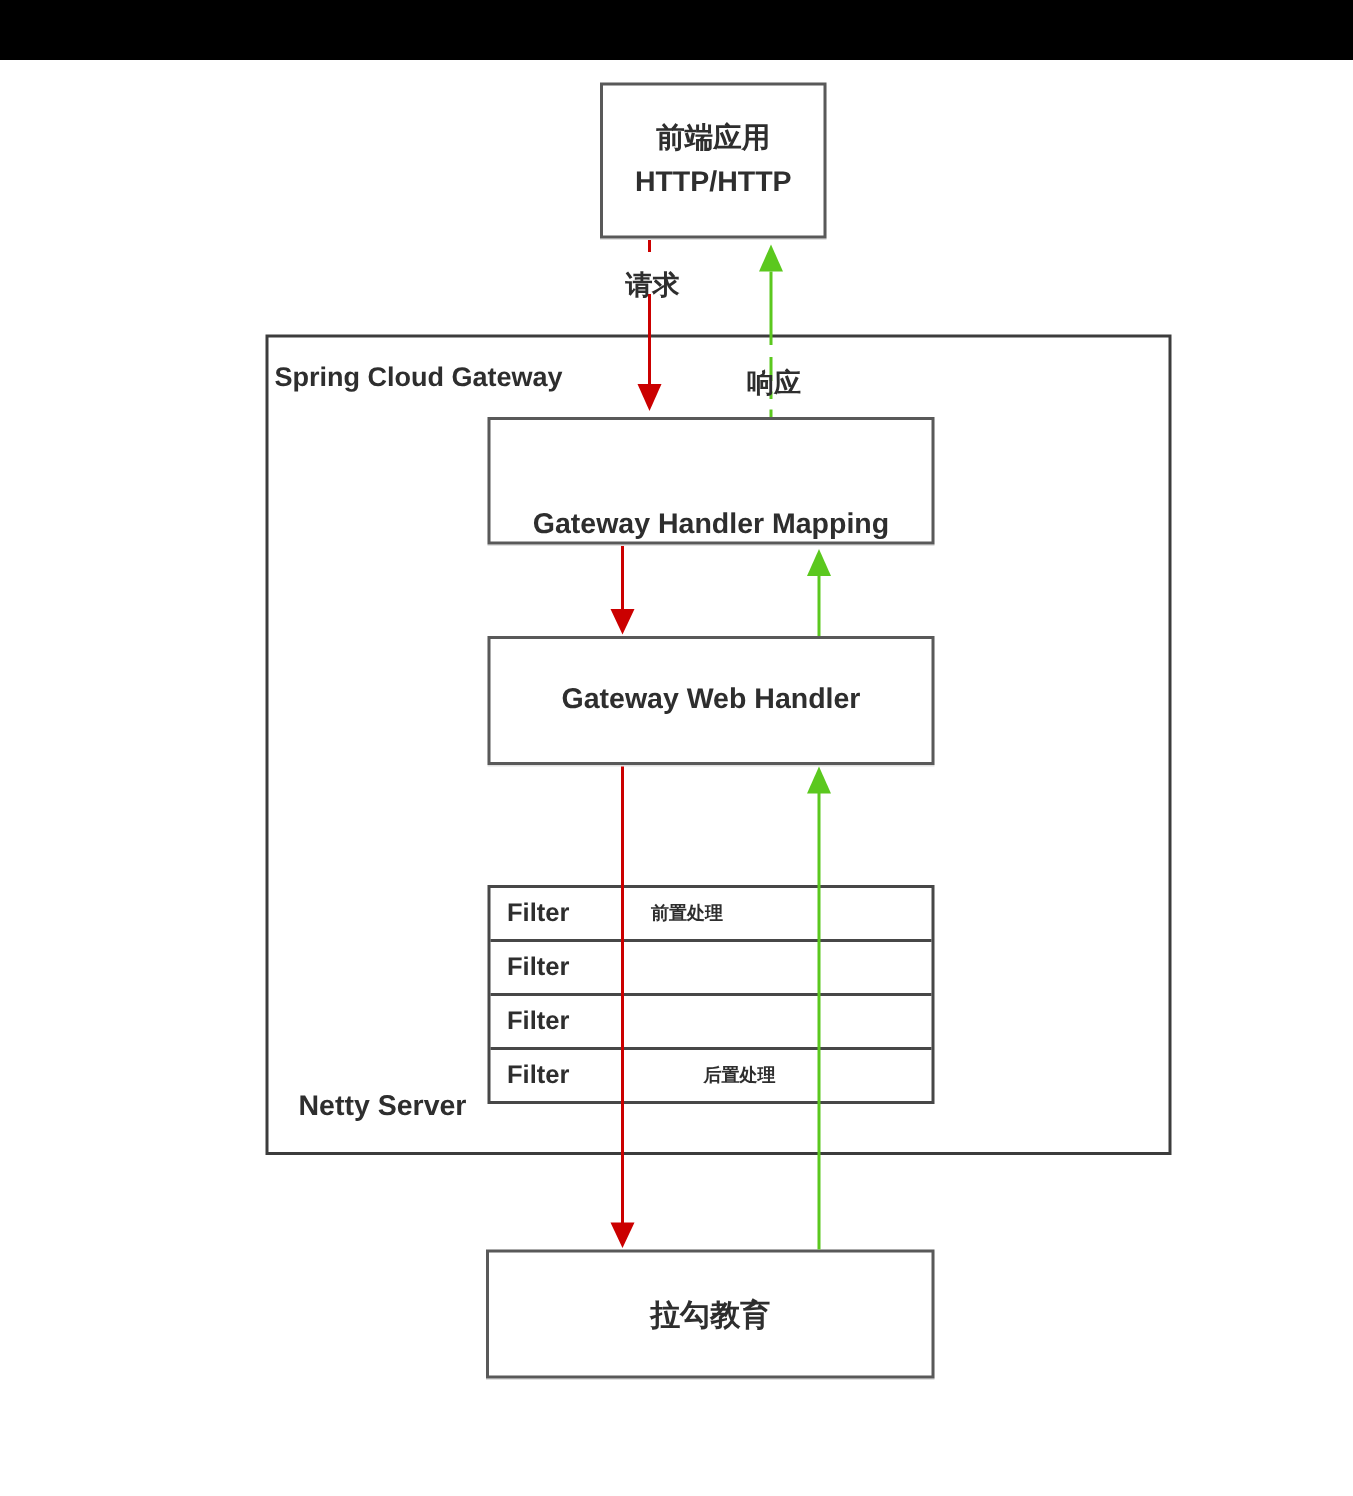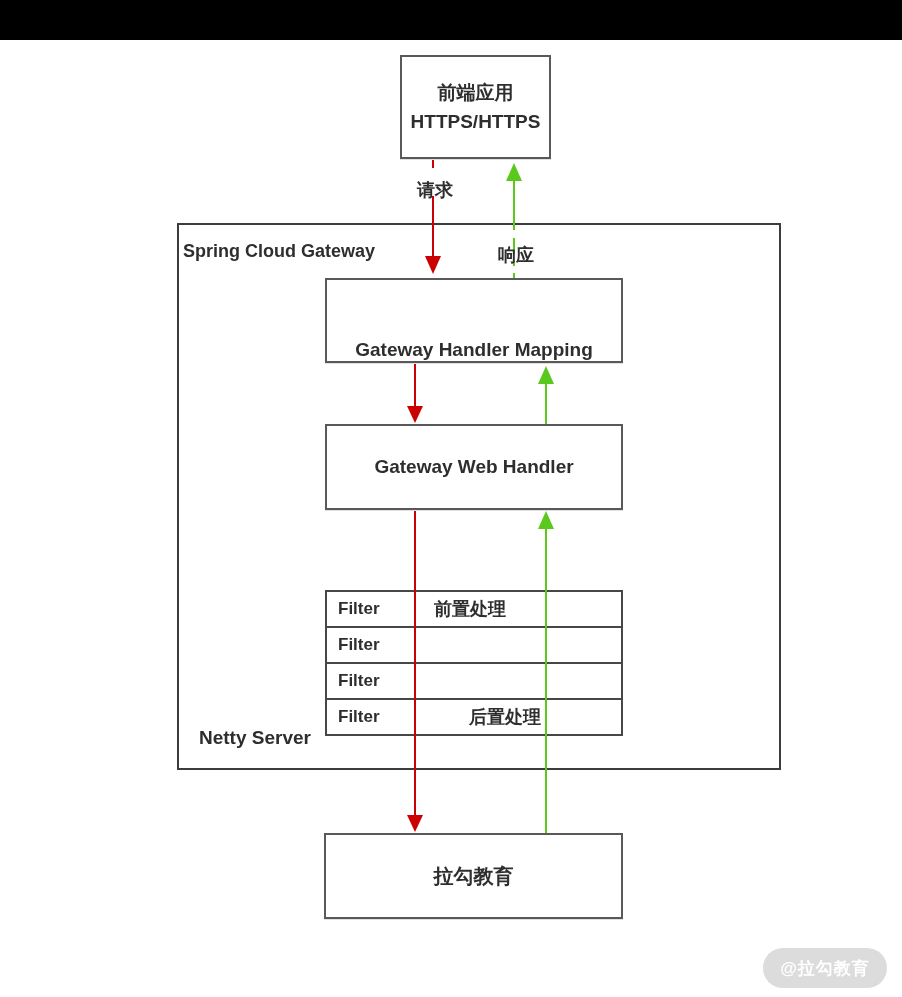--- a/index.html
+++ b/index.html
@@ -53,21 +53,21 @@
   .filter-row{
     position:relative;flex:1;box-sizing:border-box;
     display:flex;align-items:center;
   }
   .filter-row + .filter-row{border-top:2px solid #474747;}
   .filter-row .flabel{
     padding-left:11px;font-weight:700;font-size:17px;
   }
   .filter-row .note{
     position:absolute;top:50%;transform:translateY(-50%);
-    font-weight:700;font-size:18px;white-space:nowrap;
+    font-weight:700;font-size:12px;white-space:nowrap;
   }
   .filter-row.r1 .note{left:107px;}
   .filter-row.r4 .note{left:142px;}
   
   .flow-label{
     position:absolute;z-index:6;
     font-weight:700;font-size:18px;text-align:center;white-space:nowrap;
   }
   .req-label{left:413px;top:178px;width:44px;}
   .resp-label{left:494px;top:243px;width:44px;}
@@ -92,21 +92,21 @@
 
   <div class="topbar"></div>
 
   <div class="container-box"></div>
   <div class="scg-title">Spring Cloud Gateway</div>
   <div class="netty-label">Netty Server</div>
 
   <div class="node frontend">
     <div>
       <div>前端应用</div>
-      <div>HTTPS/HTTPS</div>
+      <div>HTTP/HTTP</div>
     </div>
   </div>
 
   <div class="node ghm">
     <span>Gateway Handler Mapping</span>
   </div>
 
   <div class="node gwh">
     <span>Gateway Web Handler</span>
   </div>
@@ -163,17 +163,14 @@
       <line x1="415" y1="511" x2="415" y2="816" stroke="#cb0000" stroke-width="2"></line>
       <polygon points="407,815 423,815 415,832" fill="#cb0000"></polygon>
     </g>
 
     <g>
       <line x1="546" y1="833" x2="546" y2="528" stroke="#5bc81e" stroke-width="2"></line>
       <polygon points="538,529 554,529 546,511" fill="#5bc81e"></polygon>
     </g>
   </svg>
 
-  <div class="watermark">
-    <span>@拉勾教育</span>
-  </div>
 
 </div>
 
 </body></html>

